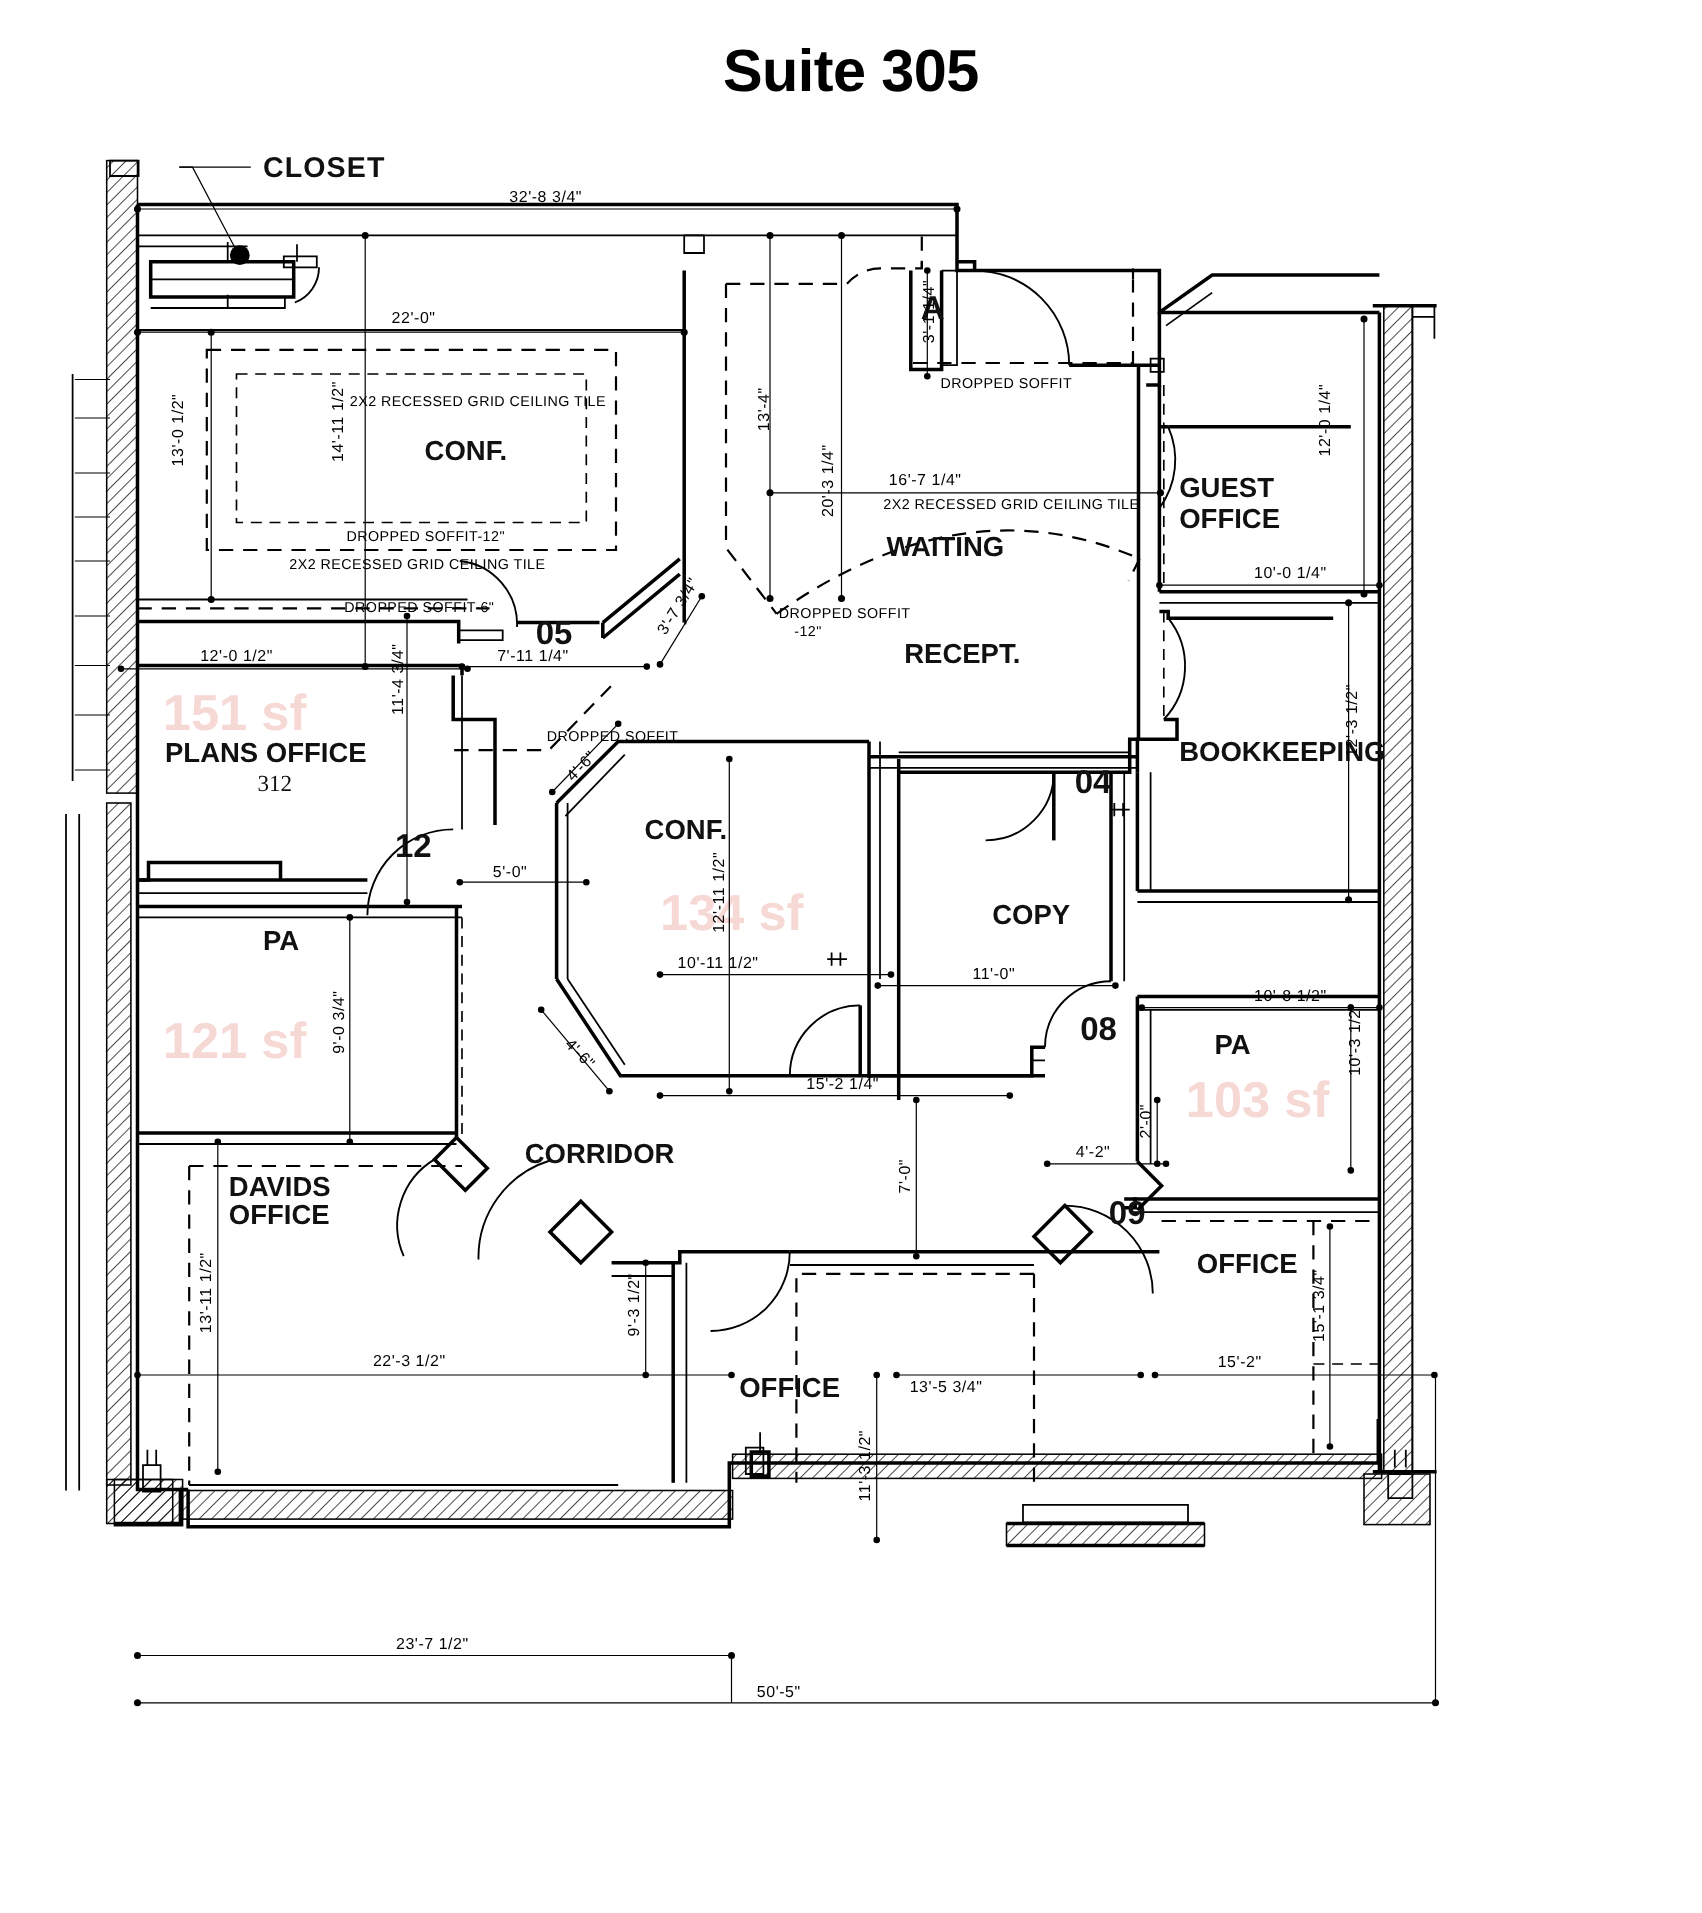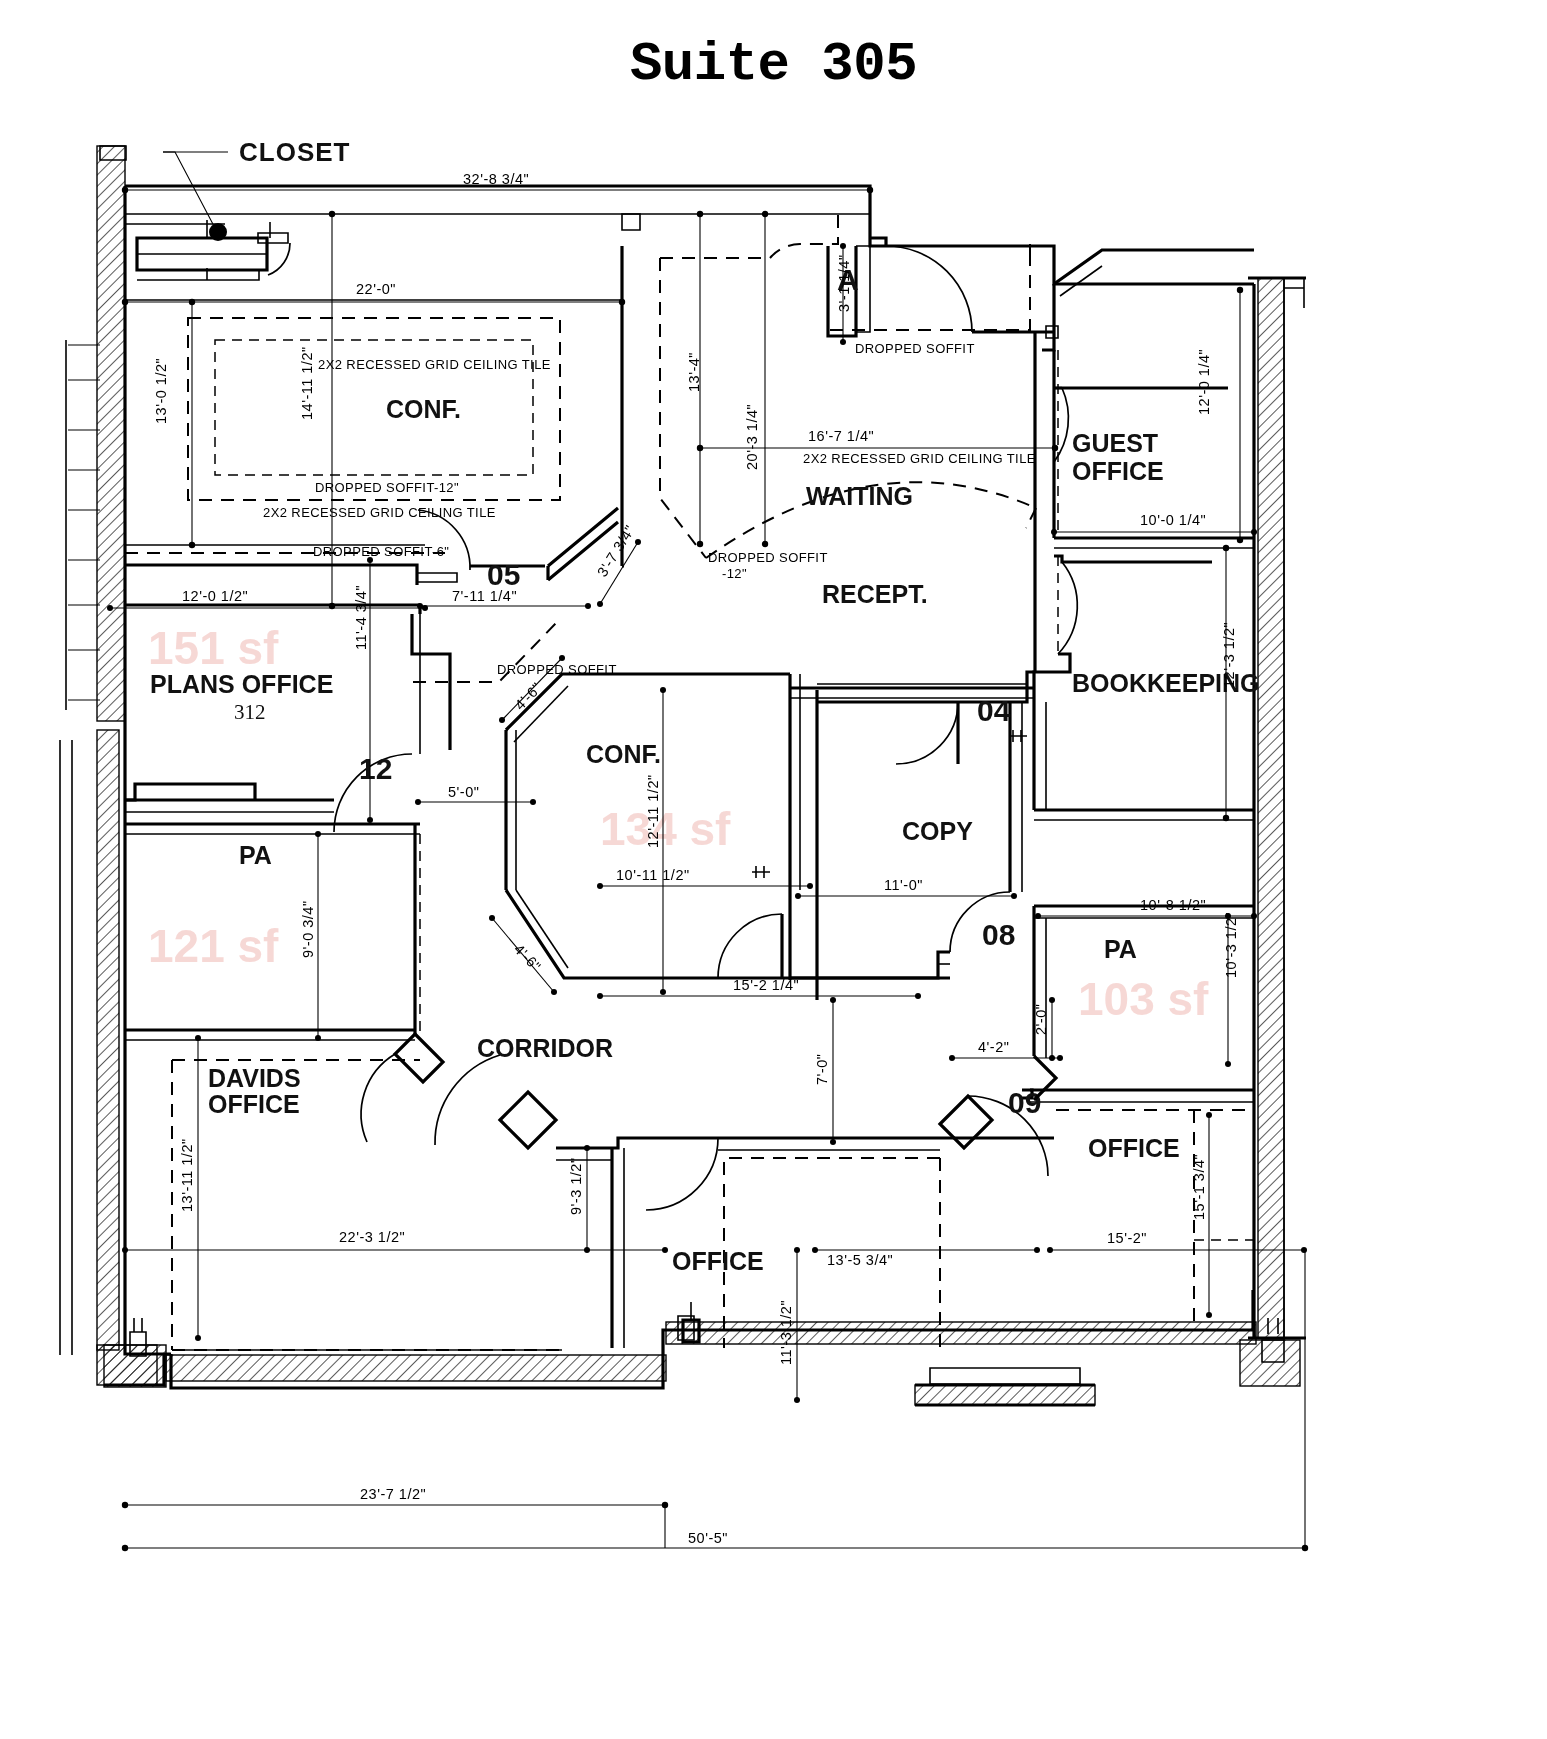--- a/index.html
+++ b/index.html
@@ -1,20 +1,20 @@
 <!DOCTYPE html>
 <html><head>
 <meta charset="utf-8">
 <style>
   html,body{margin:0;padding:0;background:#ffffff;}
   body{width:1547px;height:1739px;font-family:"Liberation Sans",sans-serif;color:#000;overflow:hidden;position:relative;}
   #plan-root{position:relative;width:1547px;height:1739px;background:#fff;}
   #plan-title{
     position:absolute;top:34px;left:0;width:1547px;text-align:center;
-    font-family:Liberation Mono, monospace;font-weight:bold;font-size:54px;
+    font-family:Liberation Sans, sans-serif;font-weight:bold;font-size:54px;
     letter-spacing:-0.5px;color:#000;
   }
   svg#floorplan{position:absolute;top:0;left:0;width:1547px;height:1739px;}
   .wall{stroke:#000;fill:none;stroke-width:3.2;}
   .wall-thin{stroke:#000;fill:none;stroke-width:1.6;}
   .wall-hair{stroke:#000;fill:none;stroke-width:1.1;}
   .dimline{stroke:#000;fill:none;stroke-width:1.1;}
   .soffit{stroke:#000;fill:none;stroke-width:2.0;stroke-dasharray:13 9;}
   .soffit-fine{stroke:#000;fill:none;stroke-width:1.5;stroke-dasharray:10 7;}
   .door{stroke:#000;fill:none;stroke-width:1.7;}

